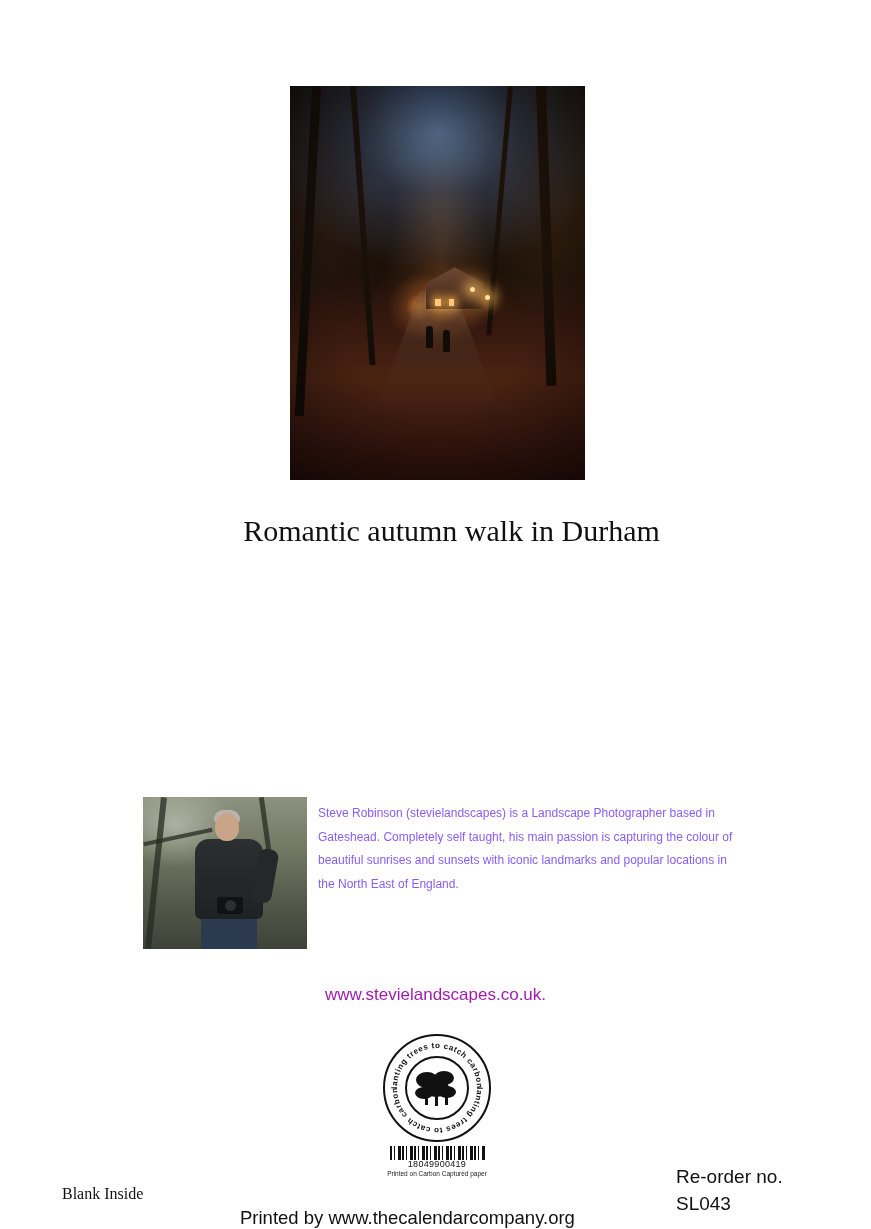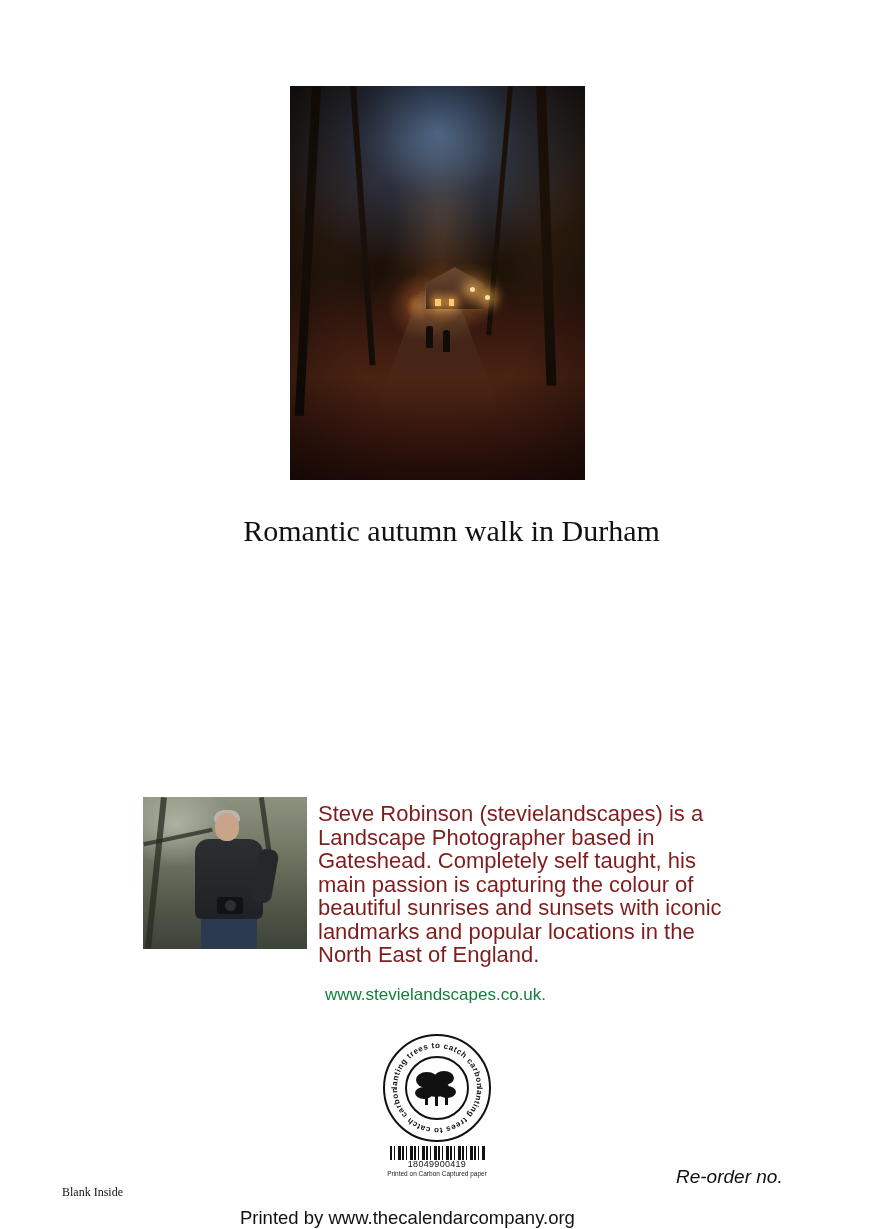--- a/index.html
+++ b/index.html
@@ -203,33 +203,33 @@
     width: 11px; height: 11px;
     border-radius: 50%;
     background: #2b2f33;
   }
 
   .bio-text {
     position: absolute;
     left: 318px;
     top: 802px;
     width: 425px;
-    font-size: 22px;
+    font-size: 12px;
     line-height: 23.5px;
-    color: #7f1d1d;
+    color: #8b5cf6;
   }
 
   .website {
     position: absolute;
     left: 0;
     top: 985px;
     width: 871px;
     text-align: center;
     font-size: 17px;
-    color: #15803d;
+    color: #a21caf;
   }
 
   
   .logo {
     position: absolute;
     left: 380px;
     top: 1031px;
     width: 114px;
     height: 114px;
   }
@@ -266,40 +266,39 @@
     font-size: 6.5px;
     color: #222;
   }
 
   
   .blank-inside {
     position: absolute;
     left: 62px;
     top: 1185px;
     font-family: "Liberation Serif", serif;
-    font-size: 12px;
+    font-size: 16px;
     color: #111;
   }
   .printed-by {
     position: absolute;
     left: 240px;
     top: 1181px;
     font-size: 18.5px;
     color: #111;
     margin-top: 26px;
   }
   .reorder {
     position: absolute;
     left: 676px;
     top: 1163px;
     width: 160px;
     font-size: 19px;
     line-height: 27px;
     color: #111;
-    font-style: italic;
   }
 </style>
 </head>
 <body>
 
 <div class="photo-wrap">
   <div class="photo">
     <div class="branch trunk-l"></div>
     <div class="branch trunk-l2"></div>
     <div class="branch trunk-r"></div>
@@ -362,13 +361,14 @@
   </svg>
 </div>
 <div class="logo-barcode"></div>
 <div class="logo-code">18049900419</div>
 <div class="logo-sub">Printed on Carbon Captured paper</div>
 
 <div class="blank-inside">Blank Inside</div>
 <div class="printed-by">Printed by www.thecalendarcompany.org</div>
 <div class="reorder">
   <div>Re-order no.</div>
+  <div>SL043</div>
 </div>
 
 </body></html>

